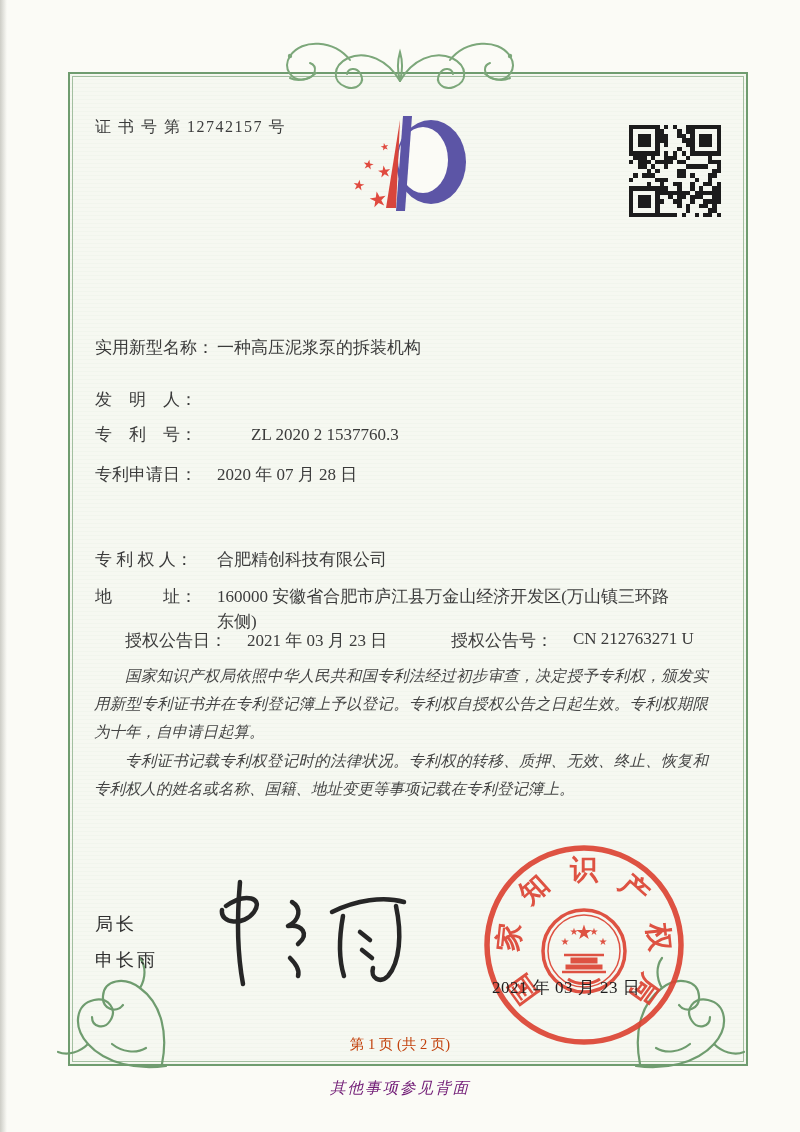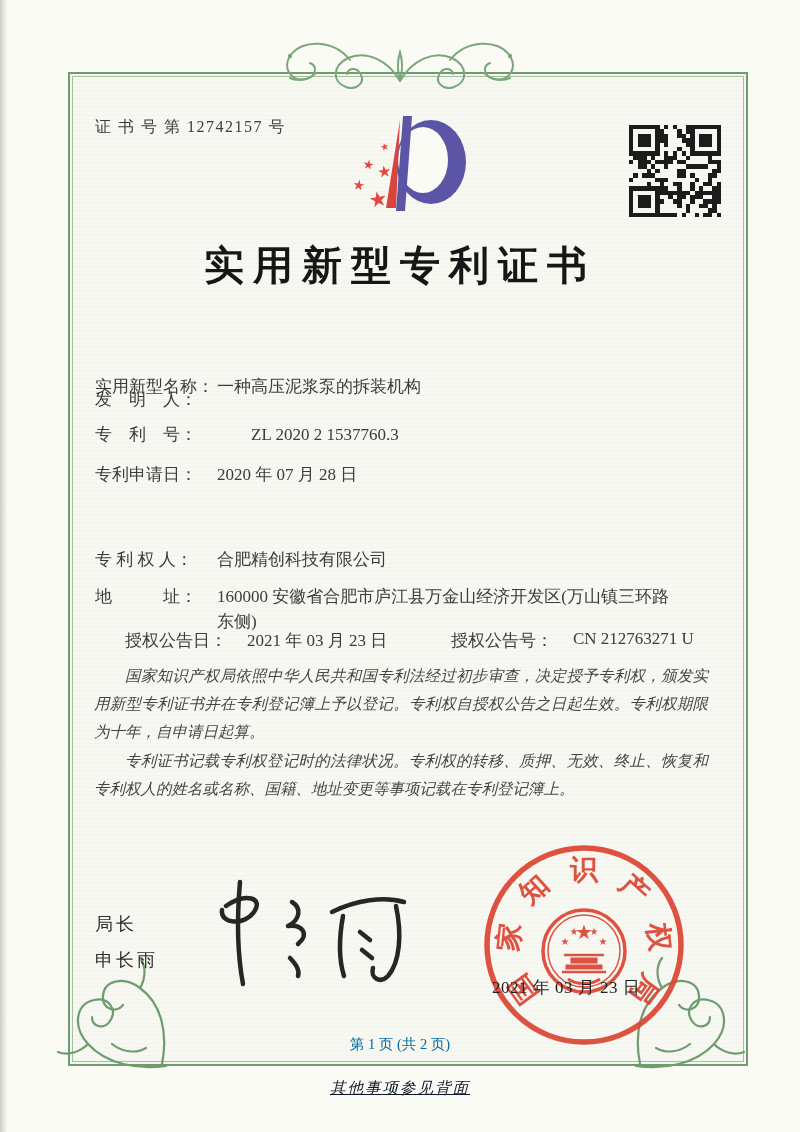--- a/index.html
+++ b/index.html
@@ -31,22 +31,22 @@
          font-style:italic;text-align:justify;}
   .paras p{margin:0;text-indent:2em;}
   
   .signer-title{left:95px;top:912px;font-size:18px;letter-spacing:3px;color:#2e2e2e;
                 font-family:"Liberation Sans","DejaVu Sans",sans-serif;}
   .signer-name{left:95px;top:948px;font-size:18px;letter-spacing:3px;color:#2e2e2e;
                font-family:"Liberation Sans","DejaVu Sans",sans-serif;}
   
   .seal-date{left:492px;top:976px;font-size:17px;letter-spacing:.5px;color:#1f1f1f;}
   
-  .page-info{left:0;right:0;top:1035px;text-align:center;font-size:14.5px;color:#0369a1;}
-  .back-note{left:0;right:0;top:1078px;text-align:center;font-size:15.5px;color:#0f172a;font-style:italic;letter-spacing:2px;text-decoration:underline;}
+  .page-info{left:0;right:0;top:1035px;text-align:center;font-size:14.5px;color:#c2410c;}
+  .back-note{left:0;right:0;top:1078px;text-align:center;font-size:15.5px;color:#701a75;font-style:italic;letter-spacing:2px;}
   svg{display:block;}
   .seal-svg{opacity:.92;}
 </style>
 </head>
 <body>
 
 <div class="page">
 
   <div class="frame">
     <div class="frame-inner"></div>
@@ -334,23 +334,22 @@
       <rect x="8" y="20" width="1" height="1" fill="#1c1c1c"></rect>
       <rect x="9" y="20" width="1" height="1" fill="#1c1c1c"></rect>
       <rect x="10" y="20" width="1" height="1" fill="#1c1c1c"></rect>
       <rect x="12" y="20" width="1" height="1" fill="#1c1c1c"></rect>
       <rect x="15" y="20" width="1" height="1" fill="#1c1c1c"></rect>
       <rect x="17" y="20" width="1" height="1" fill="#1c1c1c"></rect>
       <rect x="18" y="20" width="1" height="1" fill="#1c1c1c"></rect>
       <rect x="20" y="20" width="1" height="1" fill="#1c1c1c"></rect>
     </svg>
 
-  <div class="abs title">实用新型专利证书</div>
-
-  <div class="row" style="top:336px;margin-top:39px;">
+
+  <div class="row" style="top:336px;">
     <span class="lbl">实用新型名称：</span>
     <span class="val">一种高压泥浆泵的拆装机构</span>
   </div>
   <div class="row" style="top:388px;">
     <span class="lbl">发　明　人：</span>
   </div>
   <div class="row" style="top:423px;gap:34px;">
     <span class="lbl">专　利　号：</span>
     <span class="val">ZL 2020 2 1537760.3</span>
   </div>

